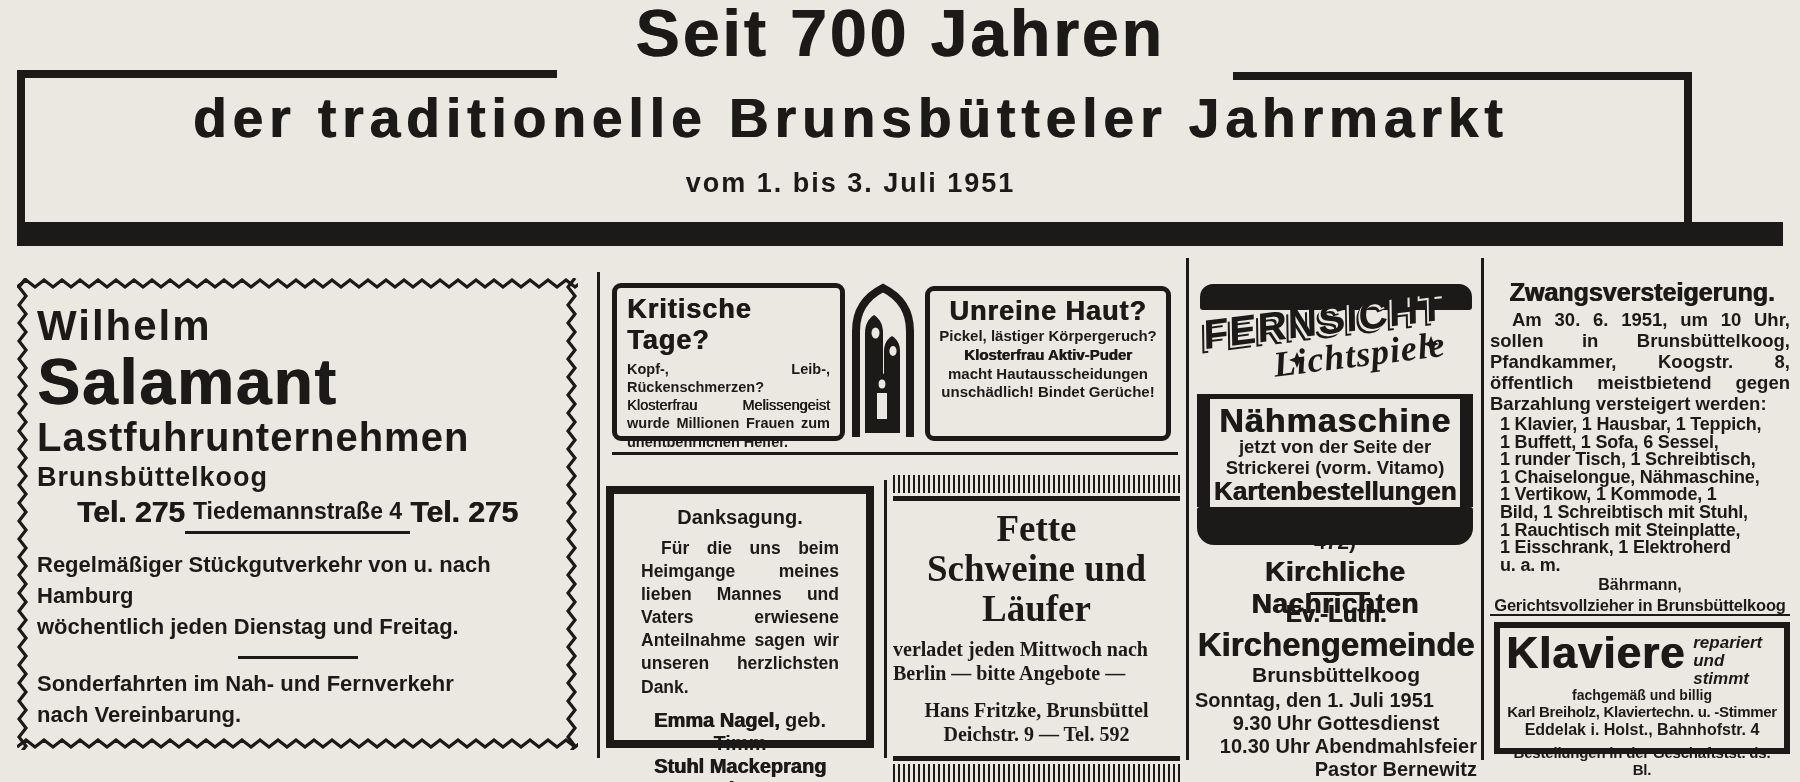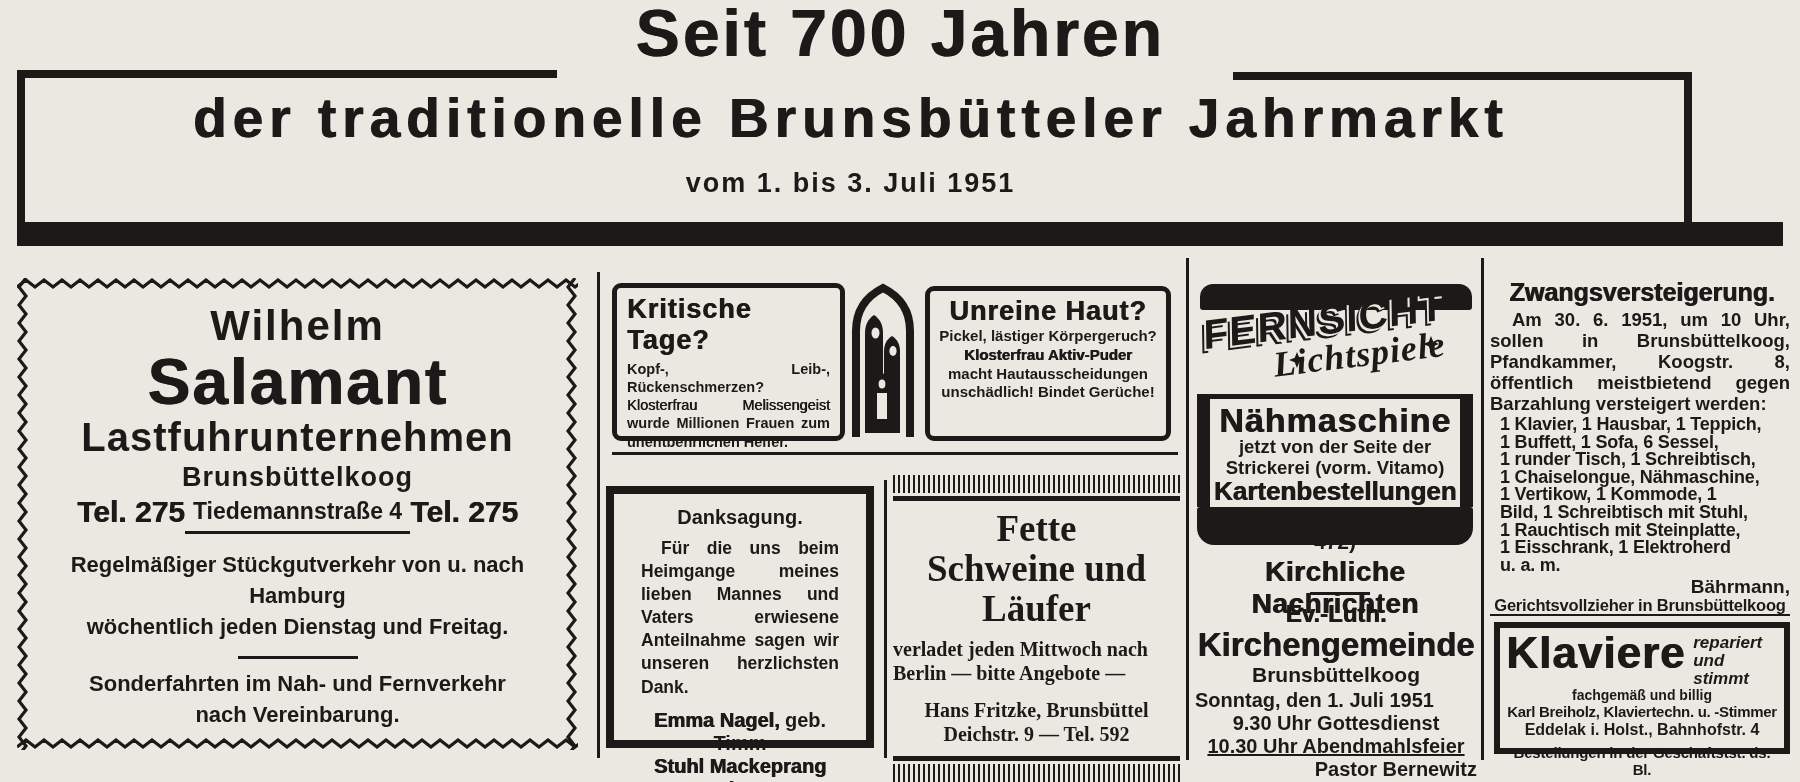--- a/index.html
+++ b/index.html
@@ -9,21 +9,21 @@
     font-family:"Liberation Sans",sans-serif;
     color:#1b1a18;
     overflow:hidden;
   }
   .page{
     position:relative;width:1800px;height:782px;
     background:#ebe8e2;
   }
   .abs{position:absolute;}
   .ink{background:#1b1a18;}
-  .ctr{text-align:center;}
+  .ctr{}
   .b{font-weight:bold;}
   .xb{font-weight:normal;text-shadow:0.6px 0 currentColor;}
 
   
   .banner-headline{
     left:0;top:0;width:1800px;
     font-size:66px;font-weight:bold;letter-spacing:3px;
     text-align:center;line-height:1.0;
     text-shadow:1px 0 currentColor;
   }
@@ -114,30 +114,30 @@
   
   .kn-header{left:1188px;top:556px;width:294px;font-size:28px;font-weight:bold;
     letter-spacing:0.5px;text-align:center;text-shadow:0.9px 0 currentColor;}
   .kn-underline{left:1310px;top:592px;width:60px;height:3px;}
   .kn-block{left:1195px;top:600px;width:282px;}
   .kn-l1{font-size:24px;font-weight:bold;text-align:center;text-shadow:0.7px 0 currentColor;}
   .kn-l2{font-size:33px;font-weight:bold;text-align:center;text-shadow:0.7px 0 currentColor;line-height:1.05;}
   .kn-l3{font-size:21px;font-weight:bold;text-align:center;}
   .kn-l4{font-size:20px;font-weight:bold;text-align:left;margin-top:2px;}
   .kn-l5{font-size:20px;font-weight:bold;text-align:center;}
-  .kn-l6{font-size:20px;font-weight:bold;text-align:center;text-decoration:underline;}
+  .kn-l6{font-size:20px;font-weight:bold;text-align:right;}
   .kn-l7{font-size:20px;font-weight:bold;text-align:right;}
 
   
   .z-title{left:1495px;top:278px;width:294px;font-size:25px;font-weight:bold;
     text-align:center;text-shadow:0.9px 0 currentColor;}
   .z-para{left:1490px;top:310px;width:300px;font-size:18.5px;font-weight:bold;
     line-height:1.13;text-align:justify;text-indent:22px;}
   .z-items{left:1500px;top:416px;width:290px;font-size:18px;font-weight:bold;line-height:17.6px;letter-spacing:-0.2px;}
-  .z-sig1{left:1490px;top:576px;width:300px;font-size:19px;font-weight:bold;text-align:right;}
+  .z-sig1{left:1490px;top:576px;width:300px;font-size:16px;font-weight:bold;text-align:center;}
   .z-sig2{left:1488px;top:596px;width:304px;font-size:16.5px;font-weight:bold;text-align:center;letter-spacing:-0.2px;}
   .z-rule{left:1490px;top:614px;width:300px;height:2px;}
 
   
   .ad-klaviere{left:1494px;top:622px;width:296px;height:132px;
     border:6px solid #1b1a18;box-sizing:border-box;padding:4px 6px;text-align:center;}
   .k-row{display:flex;justify-content:center;align-items:flex-start;}
   .k-title{font-size:44px;font-weight:bold;letter-spacing:1px;line-height:0.95;text-shadow:1px 0 currentColor;}
   .k-tags{margin-left:8px;text-align:left;padding-top:2px;font-style:italic;}
   .k-tag{font-size:17px;font-weight:bold;line-height:1.05;}

